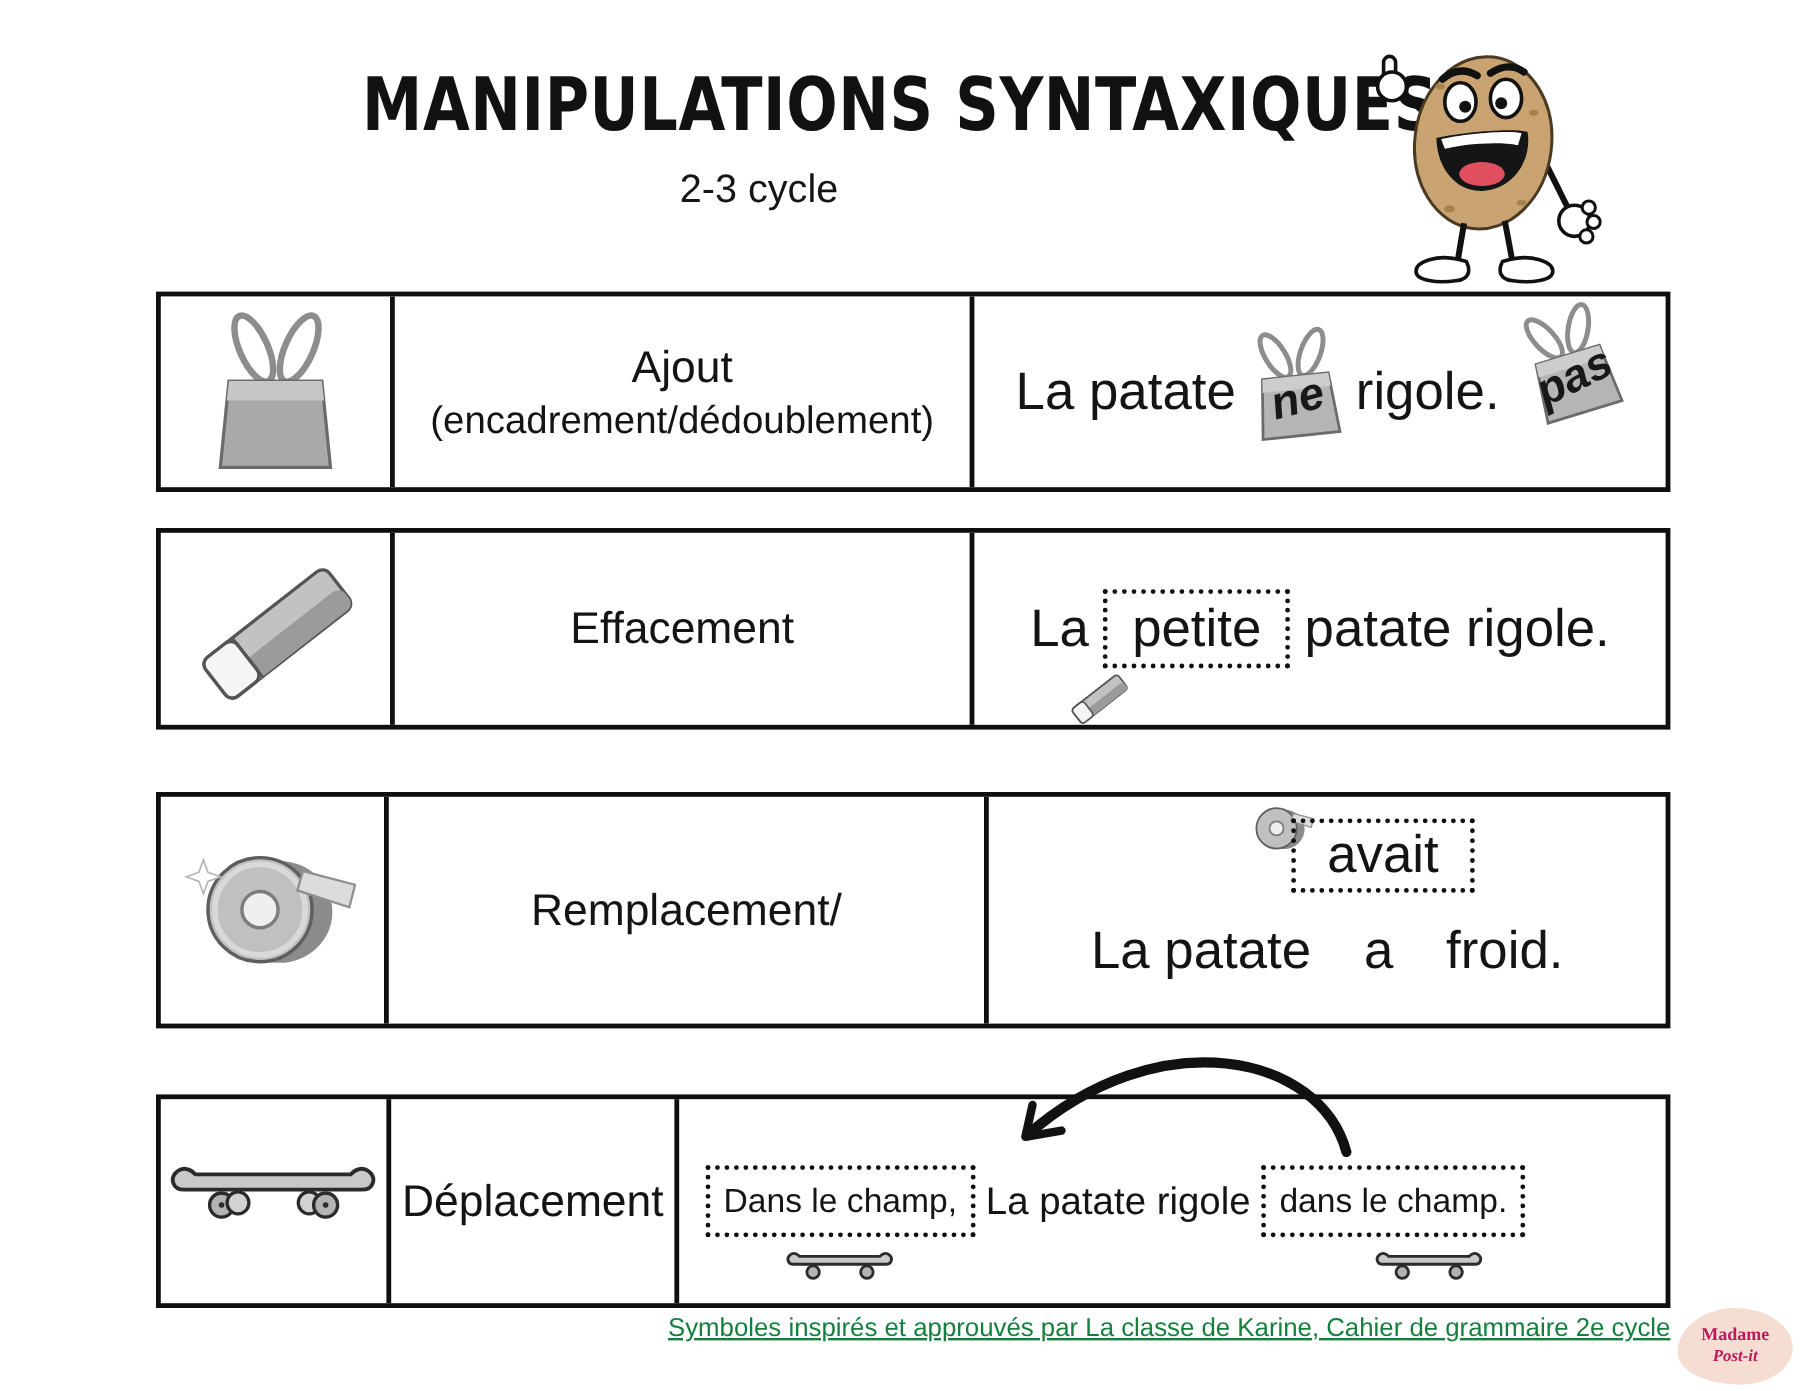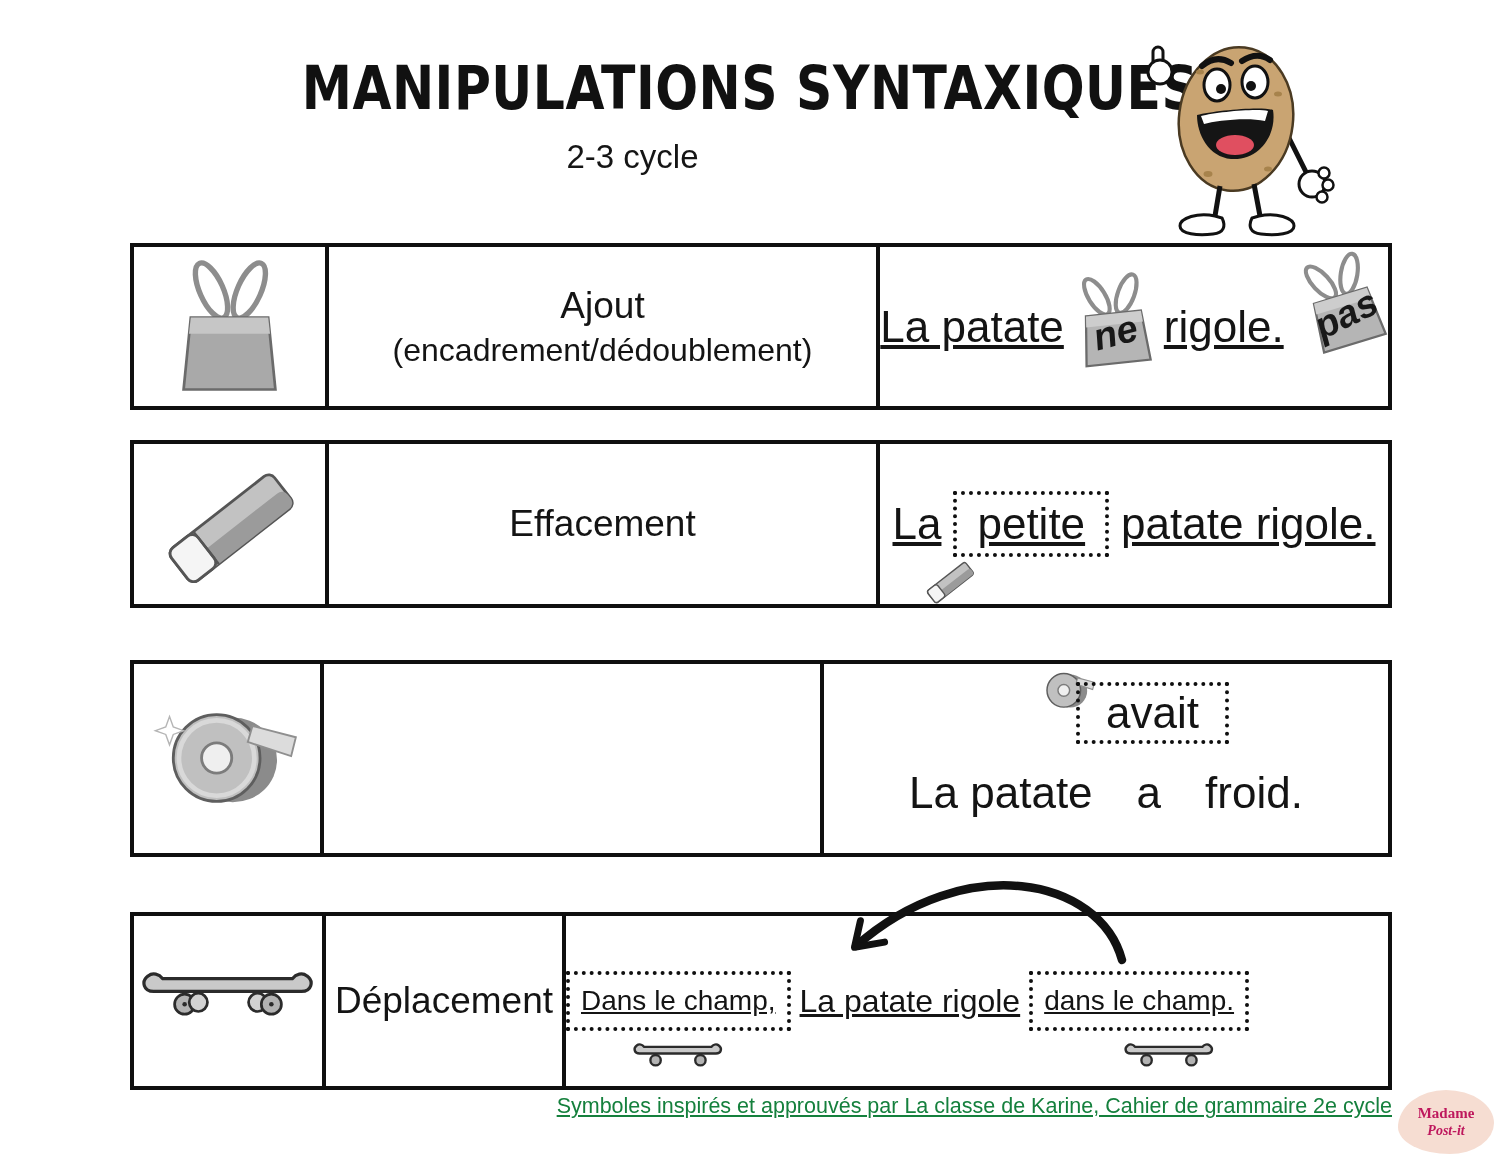--- a/index.html
+++ b/index.html
@@ -16,26 +16,26 @@
 
   
   .row{position:absolute;left:130px;width:1262px;background:#fff;border:4px solid #0f0f0f;
        display:flex;box-sizing:border-box;}
   .row1{top:243px;height:167px;}
   .row2{top:440px;height:168px;}
   .row3{top:660px;height:197px;}
   .row4{top:912px;height:178px;}
   .cell{box-sizing:border-box;position:relative;display:flex;align-items:center;
         justify-content:center;border-right:4px solid #0f0f0f;flex:none;}
-  .cell:last-child{border-right:0;flex:1;text-decoration:underline;}
+  .cell:last-child{border-right:0;flex:1;}
   .icon-cell{width:195px;}
   .row3 .icon-cell{width:190px;}
   .row4 .icon-cell{width:192px;}
   .label-cell{flex-direction:column;text-align:center;font-size:37px;line-height:1.3;}
-  .row1 .label-cell,.row2 .label-cell{width:551px;}
+  .row1 .label-cell,.row2 .label-cell{width:483px;}
   .row3 .label-cell{width:500px;line-height:1.55;}
   .row4 .label-cell{width:240px;}
   .label-sub{font-size:32px;}
 
   
   .ex1{font-size:44px;gap:4px;}
   .clip-insert{position:relative;width:92px;height:98px;flex:none;
                transform:translateY(-8px) rotate(-6deg);}
   .clip-insert svg{position:absolute;inset:0;width:100%;height:100%;}
   .clip-text{position:absolute;left:50%;top:64%;transform:translate(-50%,-50%) rotate(-9deg);
@@ -50,21 +50,21 @@
   .erase-box{position:relative;padding:4px 20px;margin:0 12px;}
   .mini-eraser{position:absolute;left:-36px;bottom:-54px;width:58px;height:52px;}
 
   
   .rep-box{position:absolute;left:252px;top:18px;padding:2px 26px;font-size:44px;}
   .mini-tape{position:absolute;left:212px;top:0;width:64px;height:53px;}
   .rep-line{position:absolute;left:0;right:0;top:104px;display:flex;justify-content:center;
             gap:44px;font-size:44px;}
 
   
-  .ex4{justify-content:flex-start;padding-left:0;gap:9px;font-size:32px;}
+  .ex4{justify-content:flex-start;padding-left:22px;gap:9px;font-size:32px;}
   .move-box{position:relative;padding:10px 11px;font-size:28px;white-space:nowrap;flex:none;}
   .mid-sentence{white-space:nowrap;}
   .mini-skate{position:absolute;bottom:-52px;left:50%;transform:translateX(-50%);
               width:92px;height:41px;}
   .move-box.src .mini-skate{left:64%;}
   .arrow{position:absolute;left:770px;top:860px;width:430px;height:125px;overflow:visible;}
 
   
   .footer{position:absolute;top:1094px;left:0;width:1392px;text-align:right;
           font-size:21.5px;color:#15803d;text-decoration:underline;}
@@ -184,20 +184,21 @@
       <svg width="165" height="137" viewBox="0 0 175 145">
         <ellipse cx="93" cy="74" rx="47" ry="45" fill="#8b8b8b"></ellipse>
         <circle cx="76" cy="72" r="46" fill="#c0c0c0" stroke="#5e5e5e" stroke-width="3"></circle>
         <circle cx="76" cy="72" r="40" fill="none" stroke="#d9d9d9" stroke-width="5"></circle>
         <circle cx="76" cy="72" r="16" fill="#efefef" stroke="#7c7c7c" stroke-width="3"></circle>
         <path d="M114,38 L160,50 L155,70 L109,55 Z" fill="#dcdcdc" stroke="#8f8f8f" stroke-width="2"></path>
         <path d="M26,28 l4,11 11,4 -11,4 -4,11 -4,-11 -11,-4 11,-4 z" fill="#fff" stroke="#b5b5b5" stroke-width="1.5"></path>
       </svg>
     </div>
     <div class="cell label-cell">
+      <div>Remplacement/</div>
     </div>
     <div class="cell">
       <svg class="mini-tape" viewBox="0 0 175 145">
         <ellipse cx="93" cy="74" rx="47" ry="45" fill="#8b8b8b"></ellipse>
         <circle cx="76" cy="72" r="46" fill="#c0c0c0" stroke="#5e5e5e" stroke-width="4"></circle>
         <circle cx="76" cy="72" r="16" fill="#efefef" stroke="#7c7c7c" stroke-width="4"></circle>
         <path d="M114,38 L160,50 L155,70 L109,55 Z" fill="#dcdcdc" stroke="#8f8f8f" stroke-width="3"></path>
       </svg>
       <span class="rep-box dotted">
         <span>avait</span>

